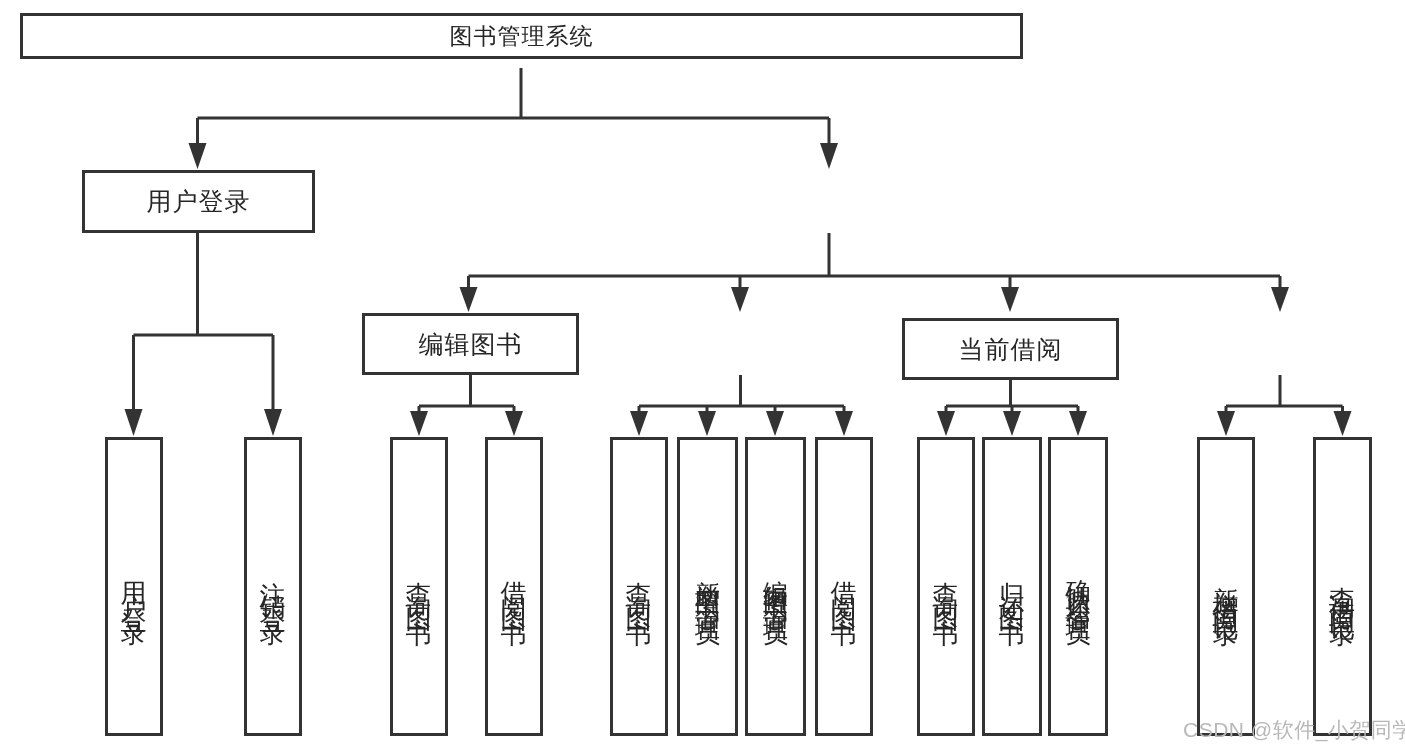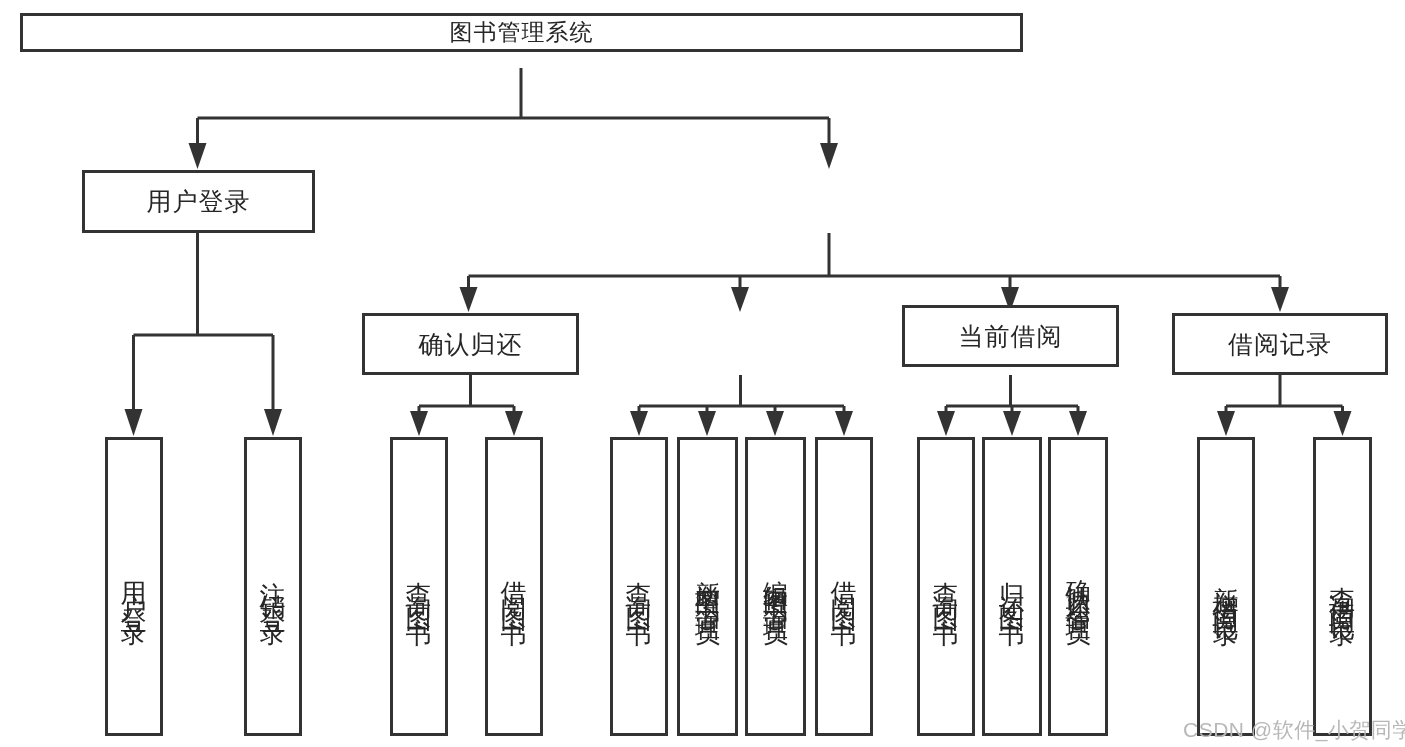--- a/index.html
+++ b/index.html
@@ -85,36 +85,33 @@
       <polygon points="1003,411 1021,411 1012,436"></polygon>
       <polygon points="1069,411 1087,411 1078,436"></polygon>
     </g>
     <g>
       <path d="M1280,375 V406 M1226,406 H1342.5 M1226,406 V414 M1342.5,406 V414"></path>
       <polygon points="1217,411 1235,411 1226,436"></polygon>
       <polygon points="1333.5,411 1351.5,411 1342.5,436"></polygon>
     </g>
   </svg>
 
-  <div class="node" style="left:20px;top:13px;width:1003px;height:39px">
+  <div class="node" style="left:20px;top:13px;width:1003px;height:46px">
     <span class="root-label">图书管理系统</span>
   </div>
 
   <div class="node" style="left:82px;top:170px;width:233px;height:63px">
     <span class="h-label">用户登录</span>
   </div>
 
   <div class="node" style="left:362px;top:313px;width:217px;height:62px">
-    <span class="h-label">确认归还</span>
+    <span class="h-label">编辑图书</span>
   </div>
-  <div class="node" style="left:902px;top:305px;width:217px;height:62px">
+  <div class="node" style="left:902px;top:318px;width:217px;height:62px">
     <span class="h-label">当前借阅</span>
-  </div>
-  <div class="node" style="left:1172px;top:313px;width:216px;height:62px">
-    <span class="h-label">借阅记录</span>
   </div>
 
   <div class="node leaf" style="left:105px;width:58px">
     <span class="v-label v-short">用户登录</span>
   </div>
   <div class="node leaf" style="left:244px;width:58px">
     <span class="v-label v-short">注销登录</span>
   </div>
 
   <div class="node leaf" style="left:390px;width:58px">

